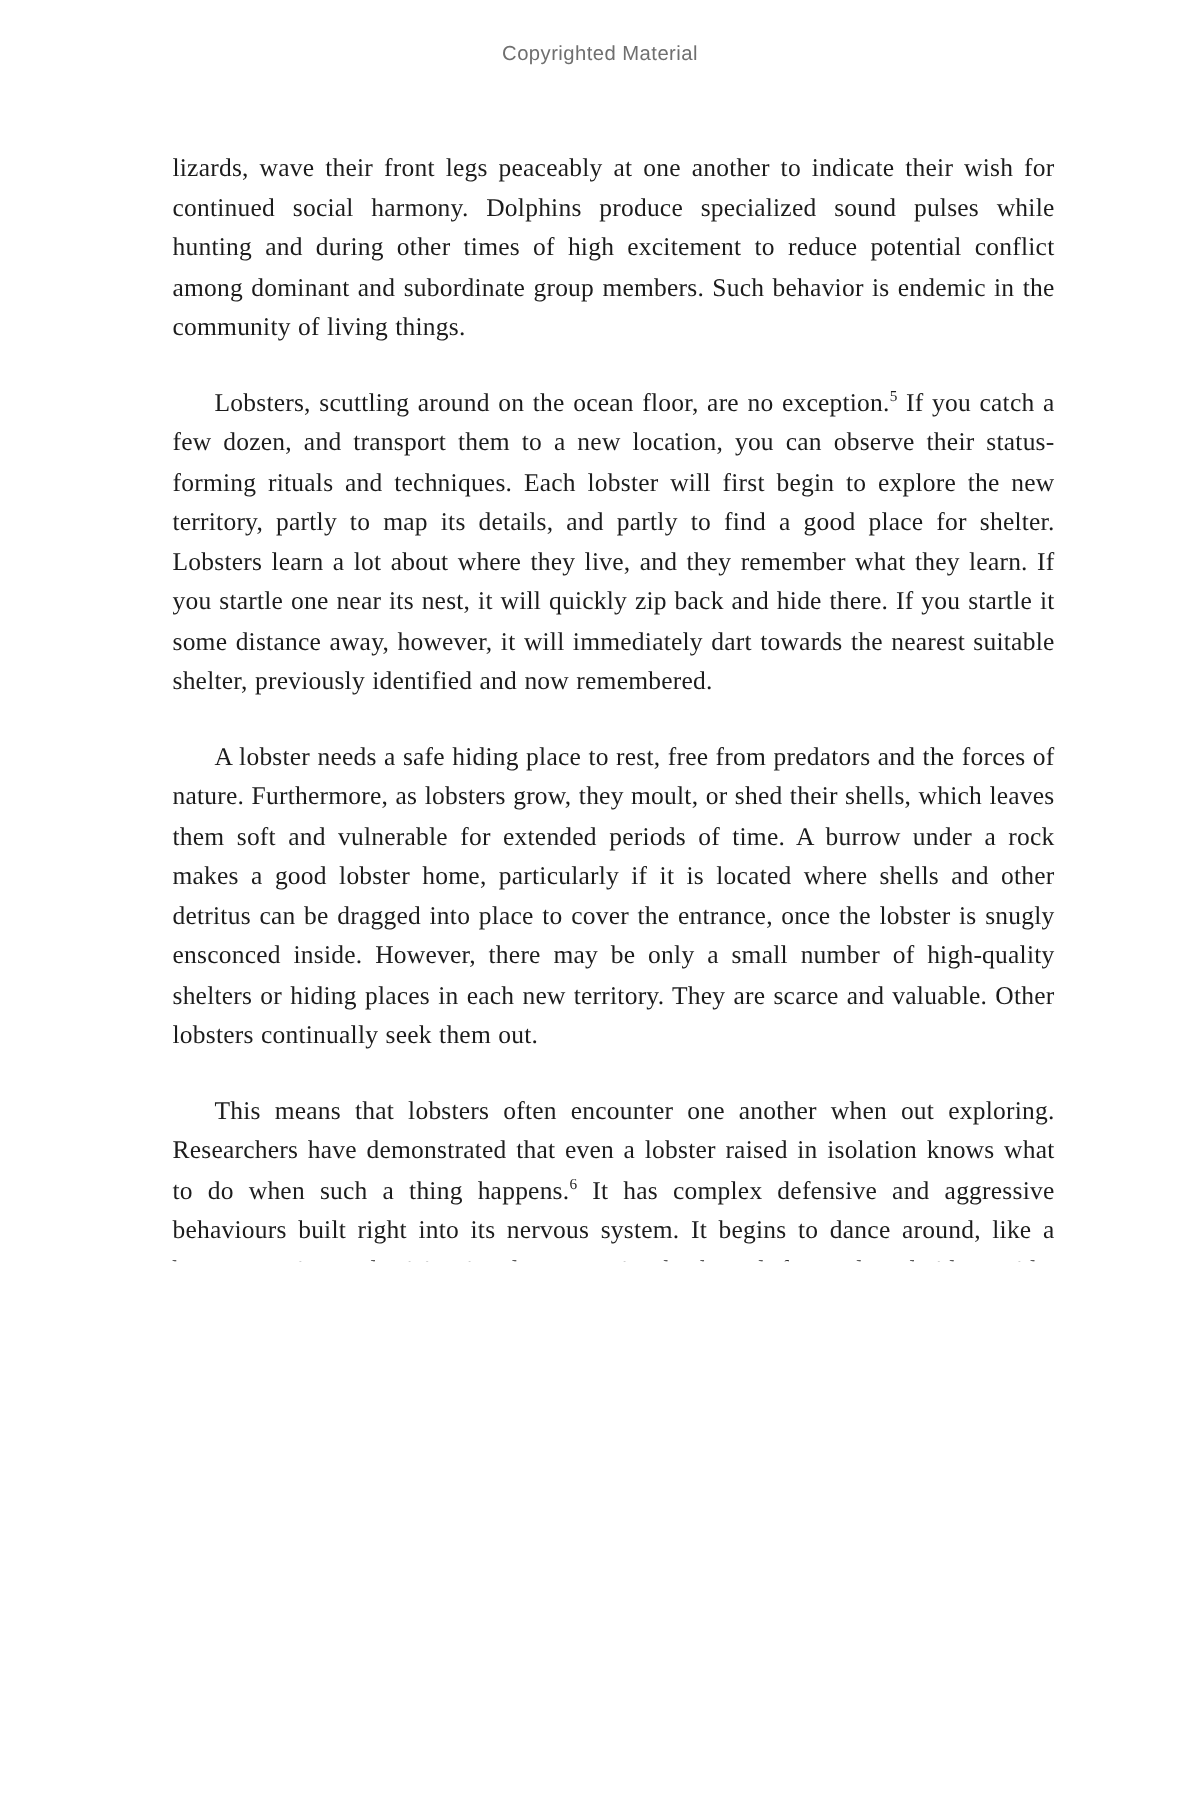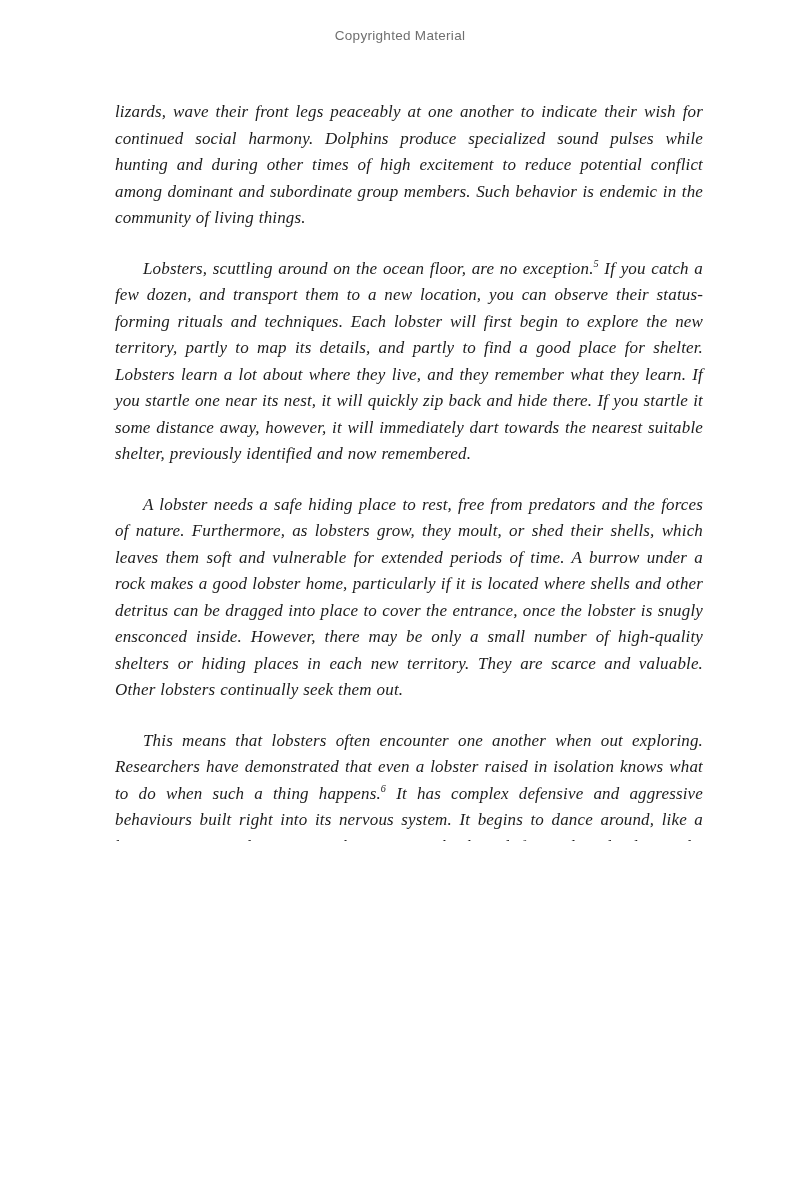--- a/index.html
+++ b/index.html
@@ -33,21 +33,20 @@
   .text-block {
     position: absolute;
     left: 115px;
     top: 99px;
     width: 588px;
     text-align: justify;
     font-size: 17px;
     line-height: 26.5px;
     letter-spacing: 0.15px;
     word-spacing: 0.5px;
-    font-style: italic;
   }
   .para {
     margin: 0;
     padding: 0;
   }
   .para.indent {
     text-indent: 28px;
     margin-top: 24px;
   }
   sup.fn {

